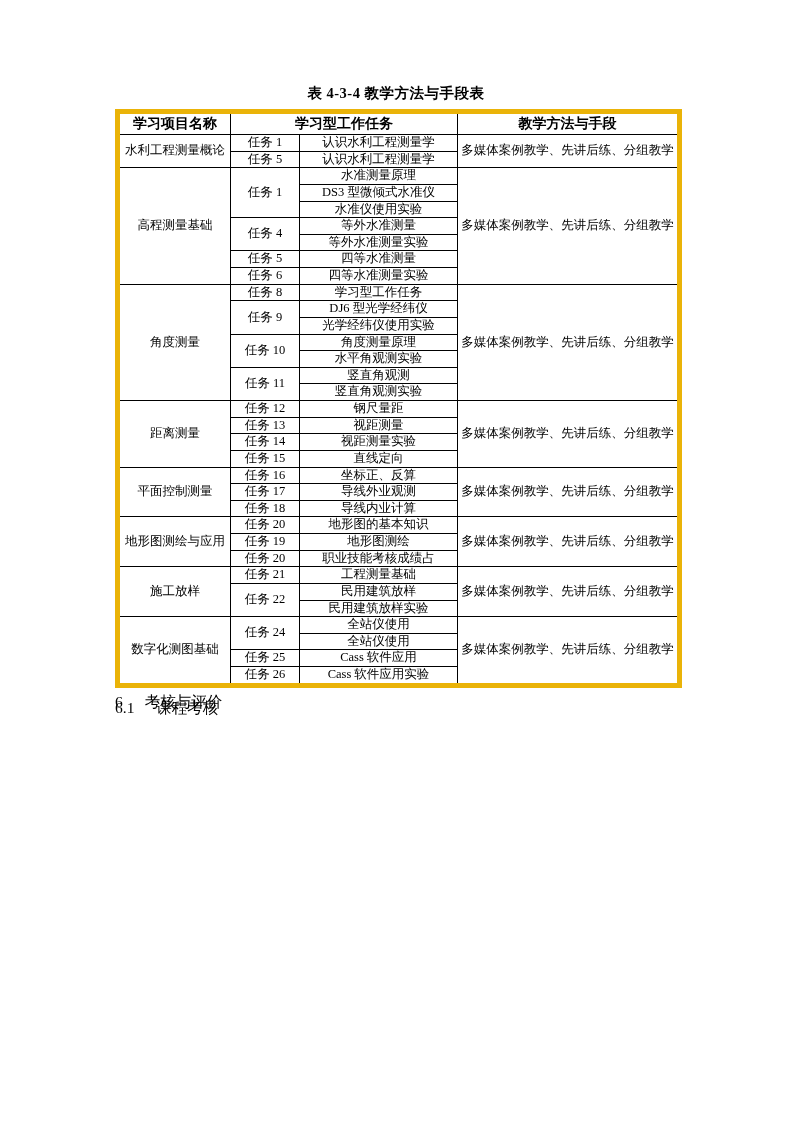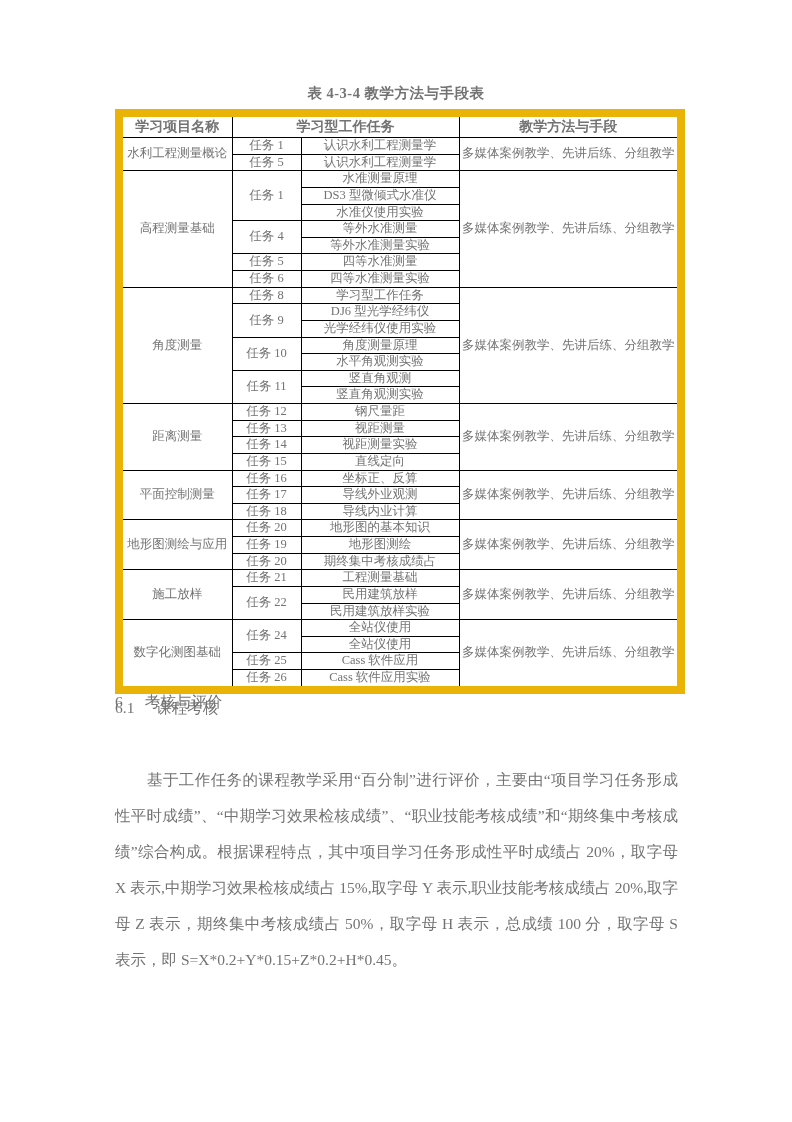--- a/index.html
+++ b/index.html
@@ -5,42 +5,42 @@
   html, body {
     margin: 0;
     padding: 0;
     background: #ffffff;
   }
   .page {
     position: relative;
     width: 748px;
     height: 1122px;
     background: #ffffff;
-    color: #737373;
+    color: #000000;
     font-family: "Liberation Serif", "DejaVu Serif", serif;
     overflow: hidden;
   }
   .table-caption {
     position: absolute;
     top: 84px;
     left: 0;
     width: 792px;
     text-align: center;
     font-weight: bold;
     font-size: 14.5px;
     letter-spacing: 0.5px;
   }
   table.methods-table {
     position: absolute;
     top: 109px;
     left: 115px;
     width: 562px;
     border-collapse: collapse;
     table-layout: fixed;
-    border: 8px solid #eab308;
+    border: 5px solid #eab308;
   }
   table.methods-table th,
   table.methods-table td {
     border: 1px solid #000;
     padding: 0 2px;
     text-align: center;
     vertical-align: middle;
     font-size: 12.5px;
     line-height: 1.25;
     overflow: hidden;
@@ -212,21 +212,21 @@
           <td rowspan="1">任务 20</td>
           <td>地形图的基本知识</td>
           <td rowspan="3">多媒体案例教学、先讲后练、分组教学</td>
         </tr>
         <tr>
           <td rowspan="1">任务 19</td>
           <td>地形图测绘</td>
         </tr>
         <tr>
           <td rowspan="1">任务 20</td>
-          <td>期终集中考核成绩占</td>
+          <td>职业技能考核成绩占</td>
         </tr>
         <tr>
           <td rowspan="3">施工放样</td>
           <td rowspan="1">任务 21</td>
           <td>工程测量基础</td>
           <td rowspan="3">多媒体案例教学、先讲后练、分组教学</td>
         </tr>
         <tr>
           <td rowspan="2">任务 22</td>
           <td>民用建筑放样</td>
@@ -257,16 +257,15 @@
   <div class="heading heading-1">
     <span class="num">6</span>
     <span class="title">考核与评价</span>
   </div>
 
   <div class="heading heading-2">
     <span class="num">6.1</span>
     <span class="title">课程考核</span>
   </div>
 
-  <div class="body-paragraph">基于工作任务的课程教学采用“百分制”进行评价，主要由“项目学习任务形成性平时成绩”、“中期学习效果检核成绩”、“职业技能考核成绩”和“期终集中考核成绩”综合构成。根据课程特点，其中项目学习任务形成性平时成绩占 20%，取字母 X 表示,中期学习效果检核成绩占 15%,取字母 Y 表示,职业技能考核成绩占 20%,取字母 Z 表示，期终集中考核成绩占 50%，取字母 H 表示，总成绩 100 分，取字母 S 表示，即 S=X*0.2+Y*0.15+Z*0.2+H*0.45。</div>
 
 
 </div>
 
 </body></html>

